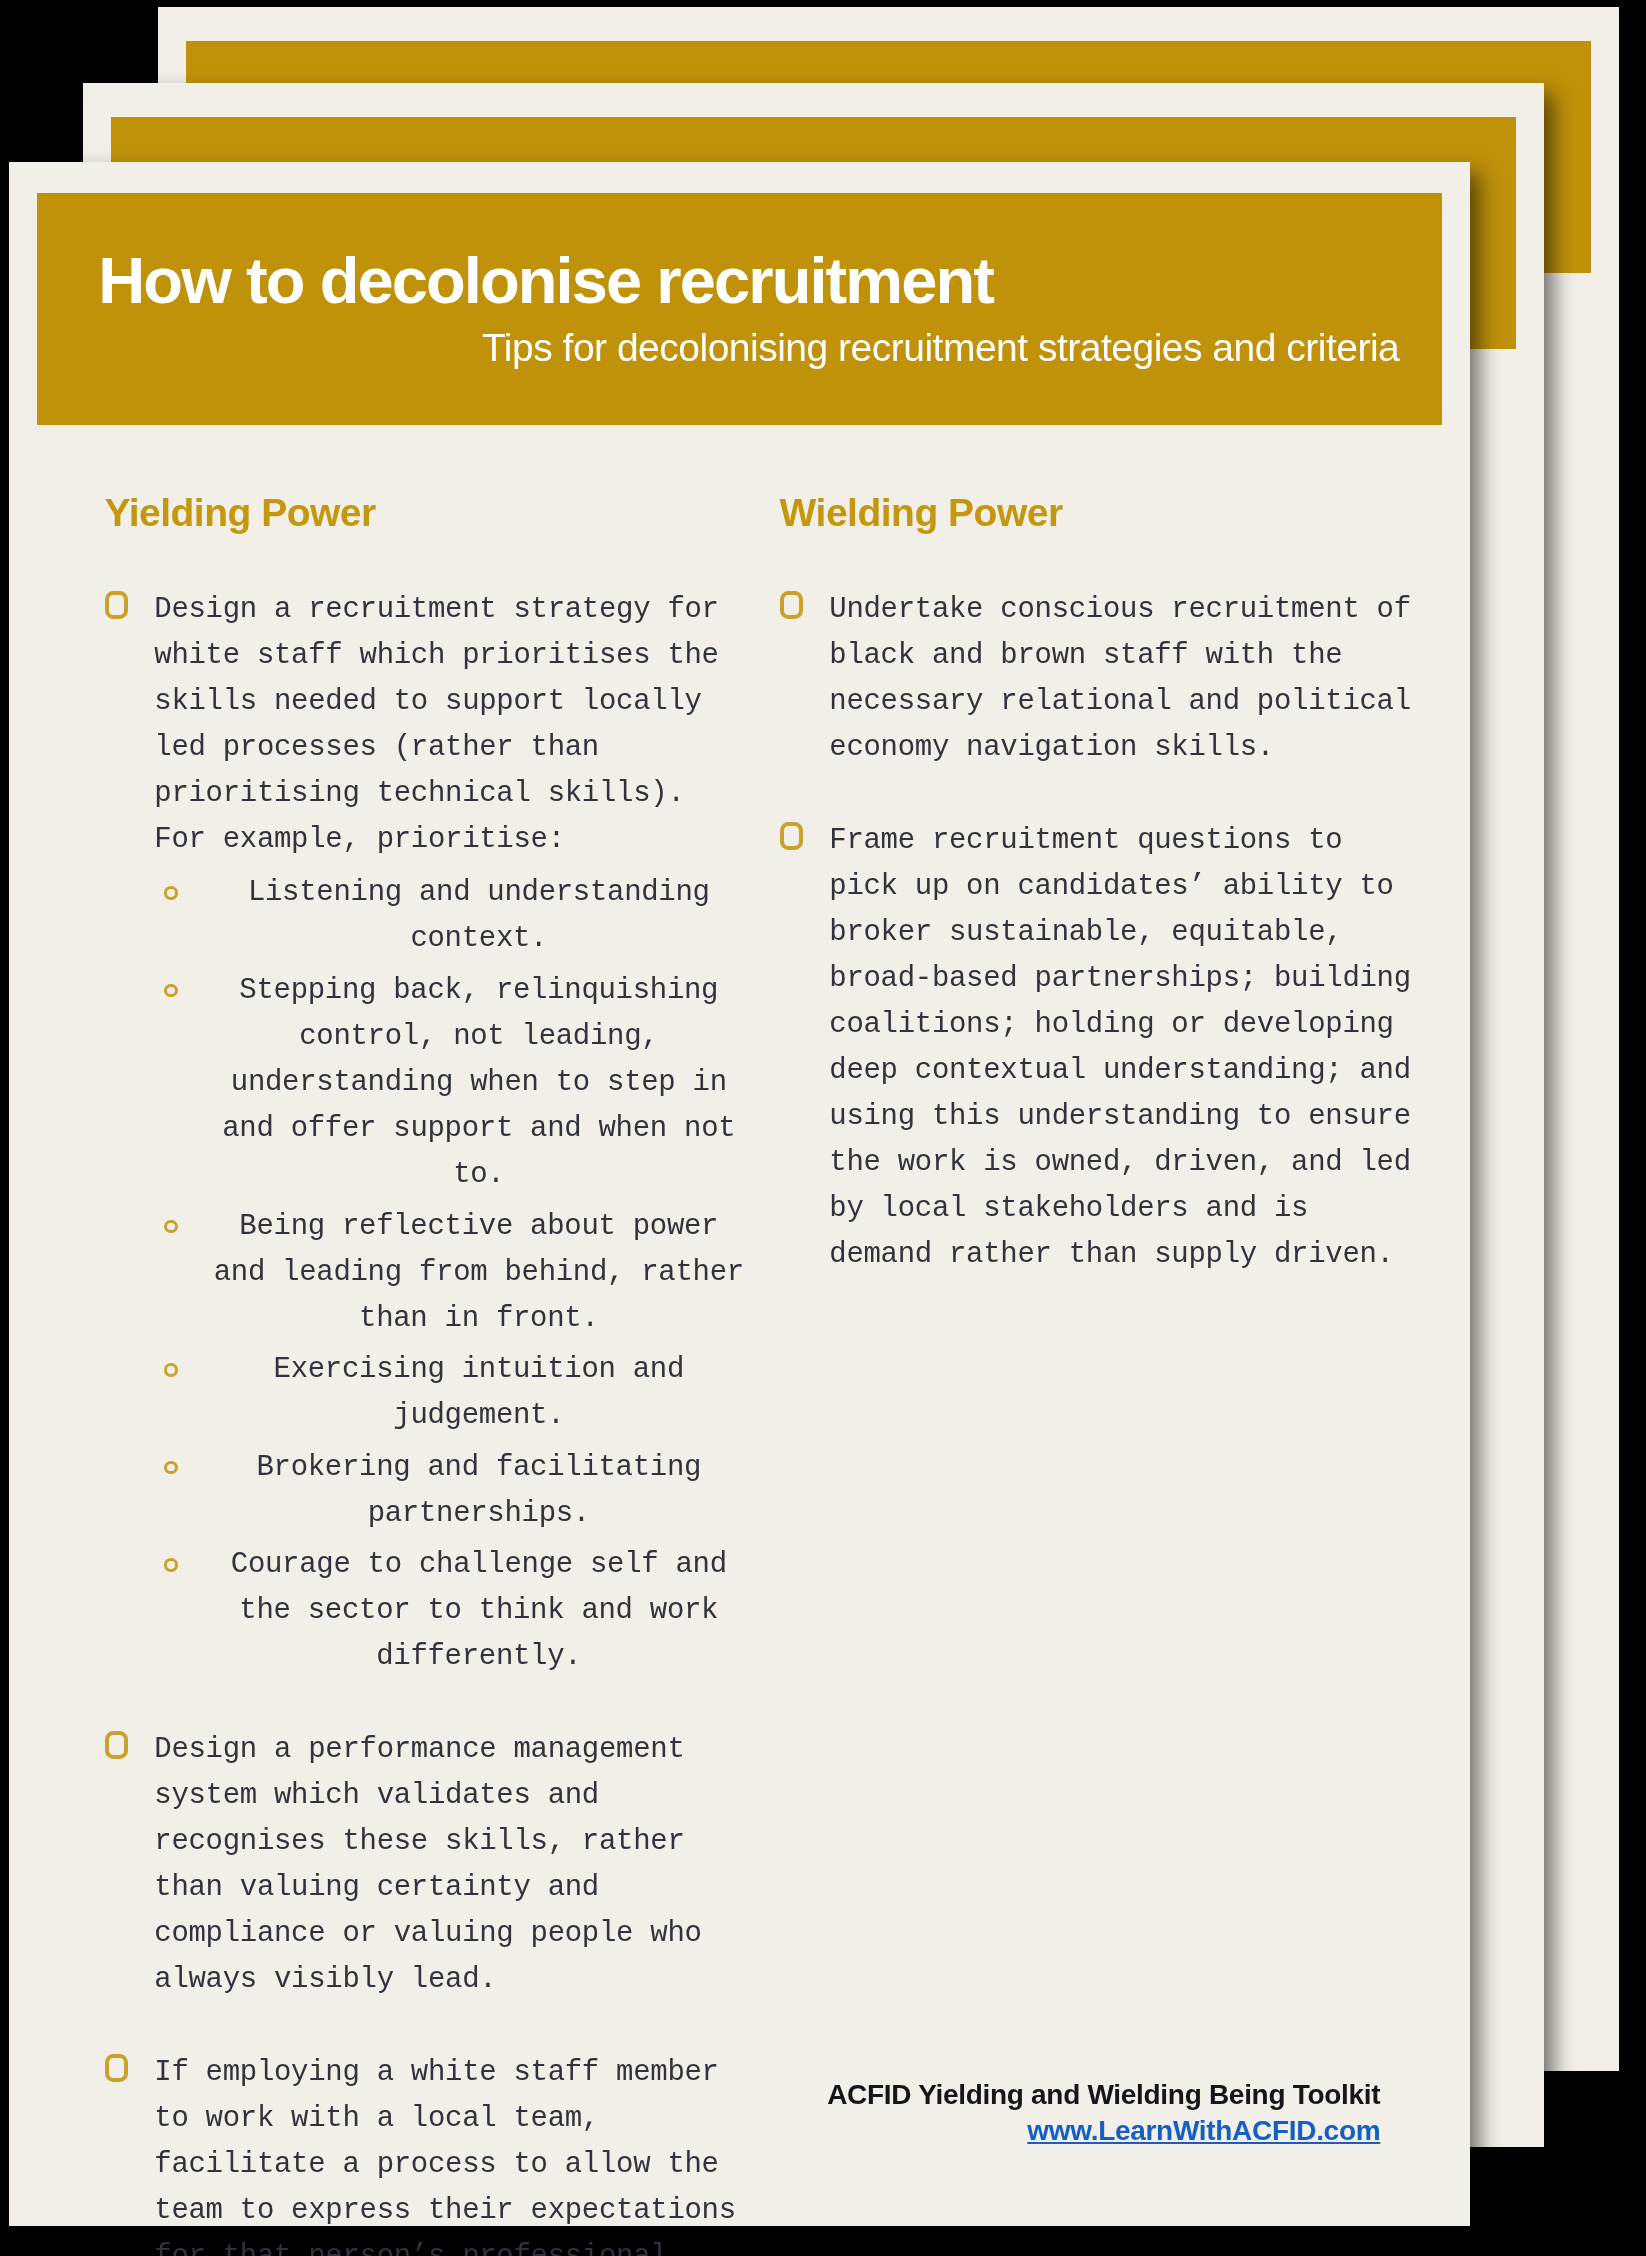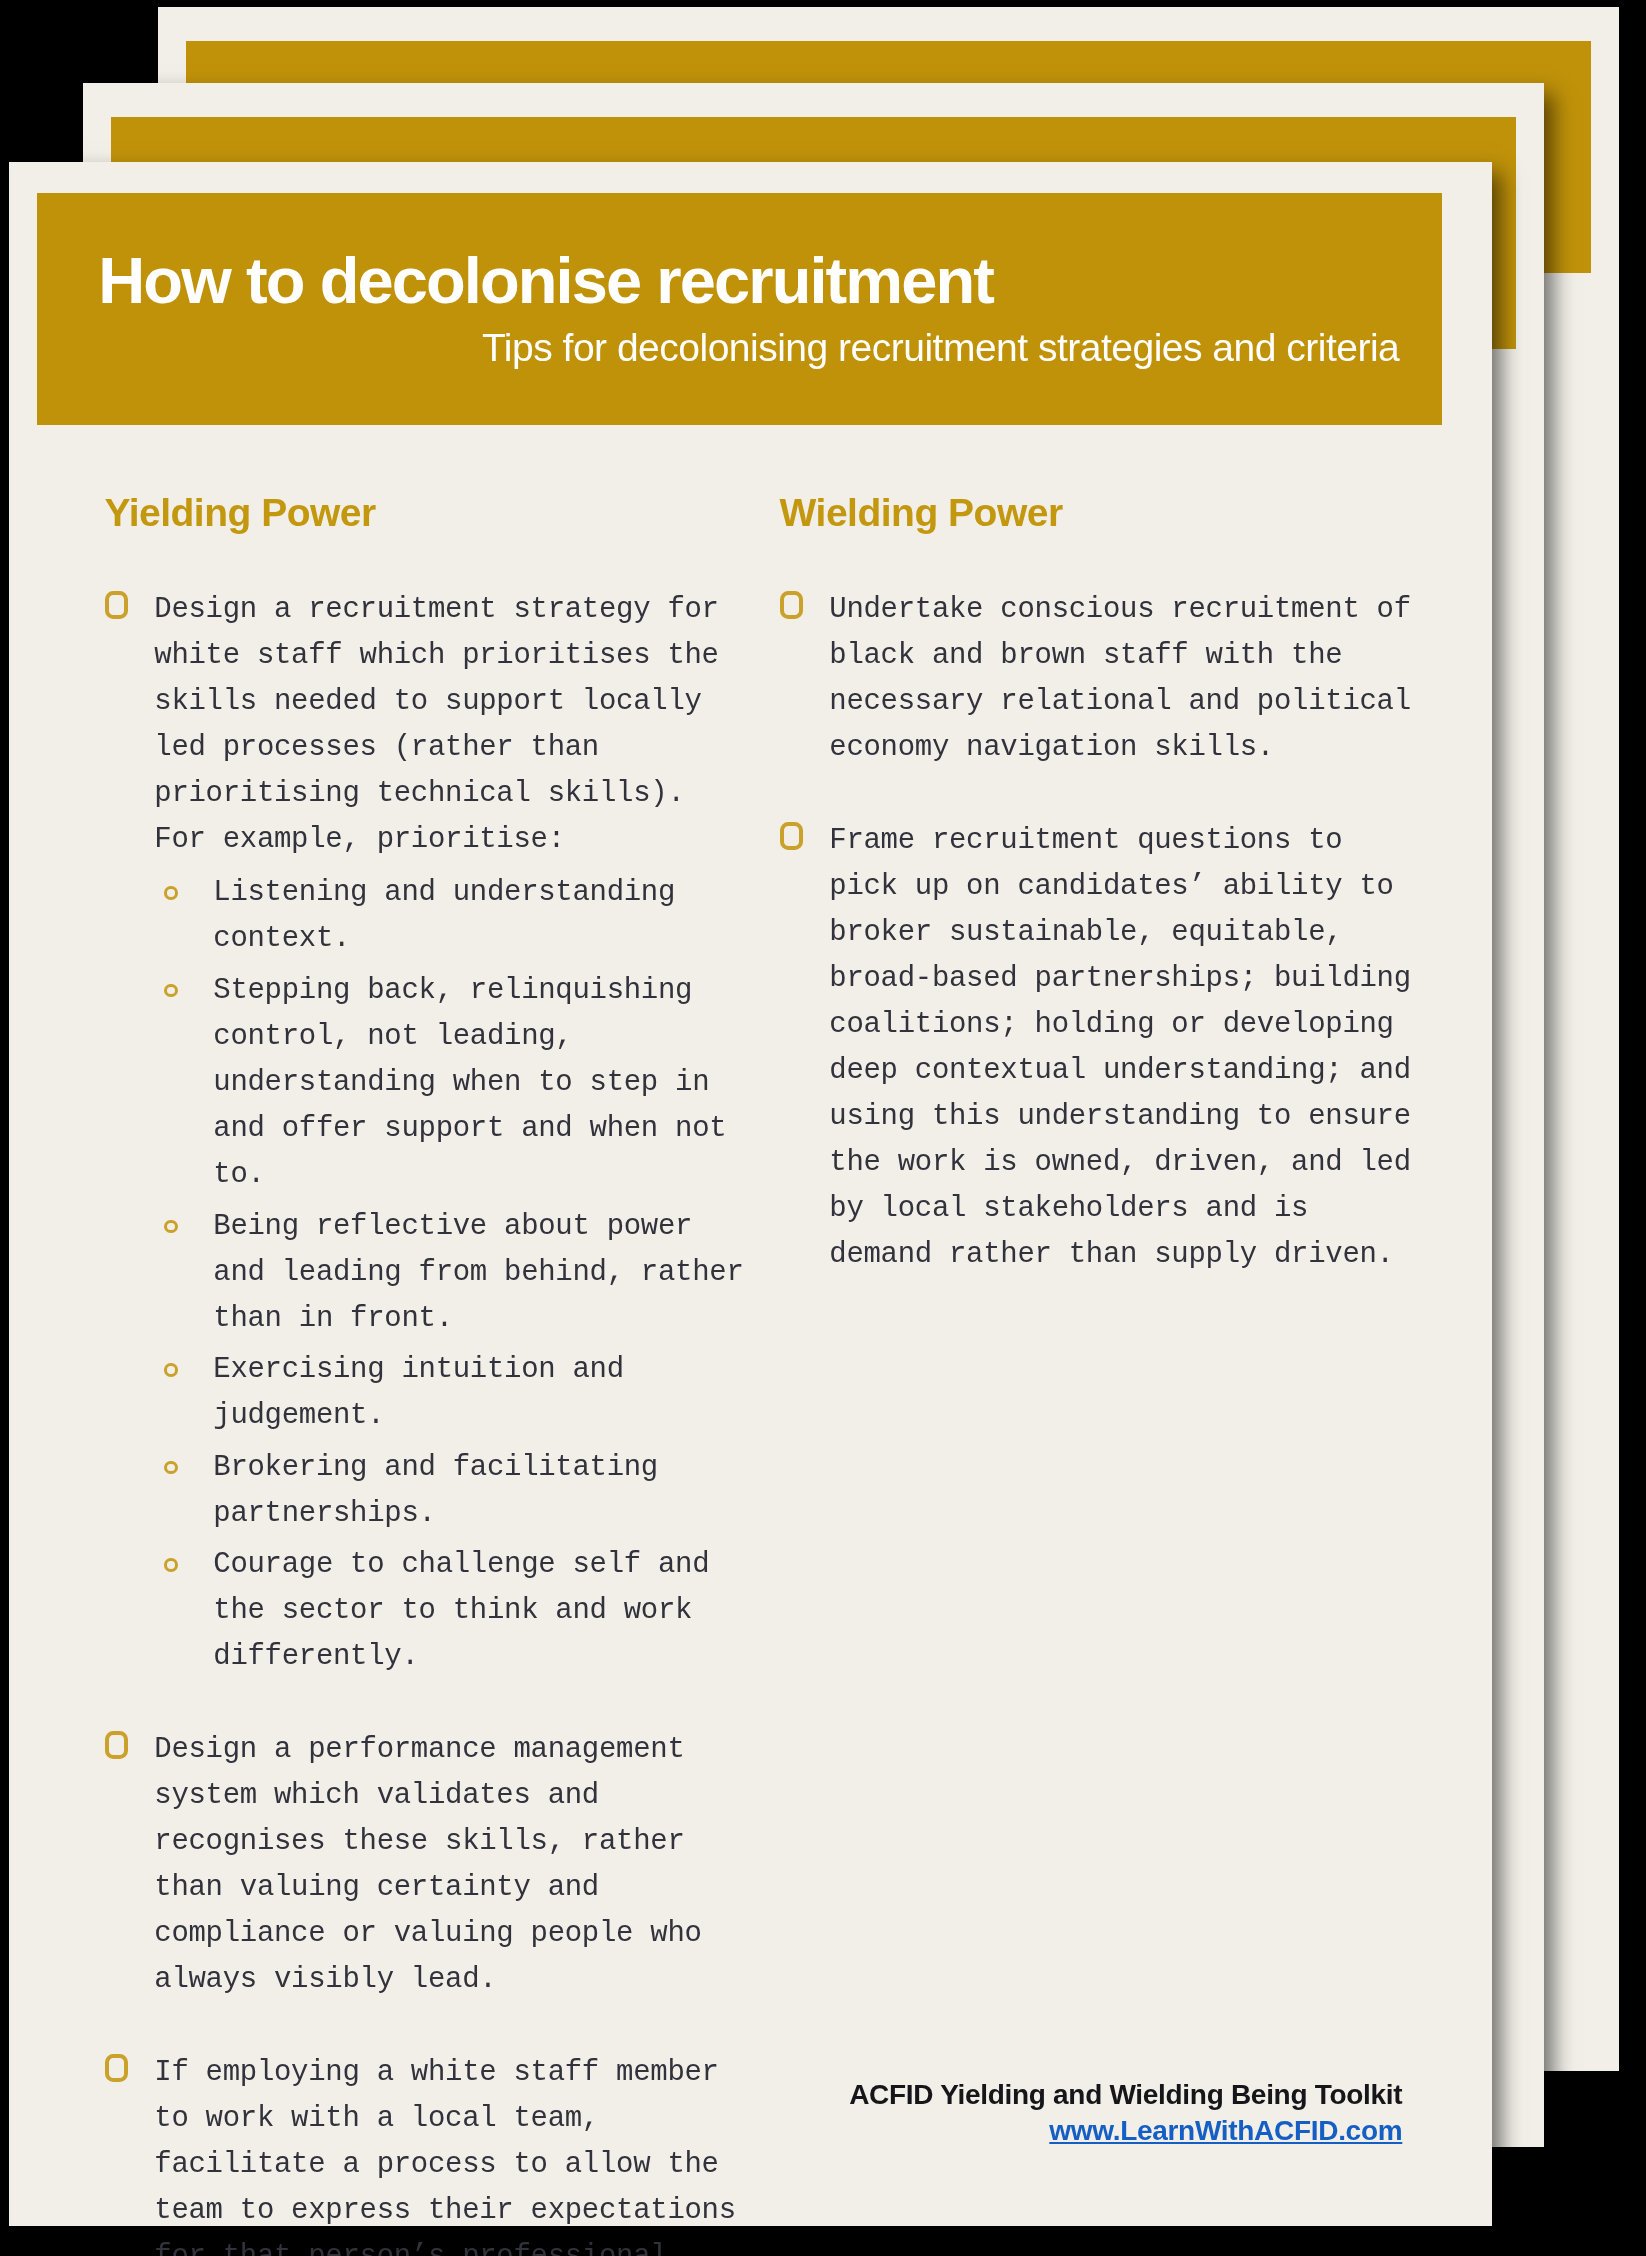--- a/index.html
+++ b/index.html
@@ -2,37 +2,37 @@
 <html style="font-size:15px"><head>
 <meta charset="utf-8">
 <style>
   html,body{margin:0;padding:0;background:#000;}
   #canvas{position:relative;width:1646px;height:2257px;background:#000;overflow:hidden;
           font-family:"Liberation Sans", sans-serif;}
   .page{position:absolute;width:1461px;height:2064px;background:var(--cream,#F2EFE8);
         box-shadow:9.3px 11px 20.4px rgba(0,0,0,0.55);}
   .page3{left:158px;top:7.4px;z-index:1;}
   .page2{left:83px;top:83px;z-index:2;}
-  .page1{left:9.3px;top:162px;z-index:3;padding-left:22px;}
+  .page1{left:9.3px;top:162px;z-index:3;}
   .band{position:absolute;left:28px;top:34px;width:1405px;height:232px;background:var(--gold,#C0920A);}
   .page1 .band{top:31px;}
   .doc-title{position:absolute;left:89px;top:82px;width:1299px;
              font-size:65px;font-weight:bold;letter-spacing:-1.9px;color:#FFFFFF;line-height:74px;}
   .doc-subtitle{position:absolute;left:91px;top:163px;width:1299px;
              font-size:39px;font-weight:normal;letter-spacing:-0.5px;color:#FFFFFF;line-height:46px;text-align:right;}
   .col{position:absolute;top:325px;width:649px;}
   .col-1{left:86px;}
   .col-2{left:761px;}
   .col-heading{font-size:39px;font-weight:bold;color:var(--gold-heading,#C3970E);
                margin:0 0 48px 9.3px;line-height:52px;letter-spacing:-0.5px;}
   .item{position:relative;padding-left:59px;margin-bottom:47px;font-family:Liberation Mono, monospace;}
   .checkbox{position:absolute;left:9.3px;top:3.7px;width:15px;height:20.4px;
             border:4.6px solid var(--gold-mark,#C9A12B);border-radius:8.3px;background:transparent;}
   .item-text{font-size:29px;line-height:46px;color:#32323C;letter-spacing:-0.3px;}
-  .subs{list-style:none;margin:7.4px 0 0 0;padding:0;}
+  .subs{list-style:none;margin:7.4px 0 0 0;padding:0;text-align:center;}
   .sub{position:relative;padding-left:59px;margin-bottom:5.6px;
        font-size:29px;line-height:46px;color:#32323C;letter-spacing:-0.3px;}
   .ring{position:absolute;left:10.2px;top:16px;width:7.4px;height:7.4px;
         border:3.7px solid var(--gold-mark,#C9A12B);border-radius:50%;}
   .footer{position:absolute;right:90px;top:1915px;text-align:right;line-height:36px;}
   .footer-line{font-size:28px;font-weight:bold;color:#15151A;letter-spacing:-0.3px;}
   .footer-link{font-size:28px;font-weight:bold;color:var(--link,#155FC4);
                text-decoration:underline;letter-spacing:-0.3px;cursor:pointer;}
 </style>
 </head>

